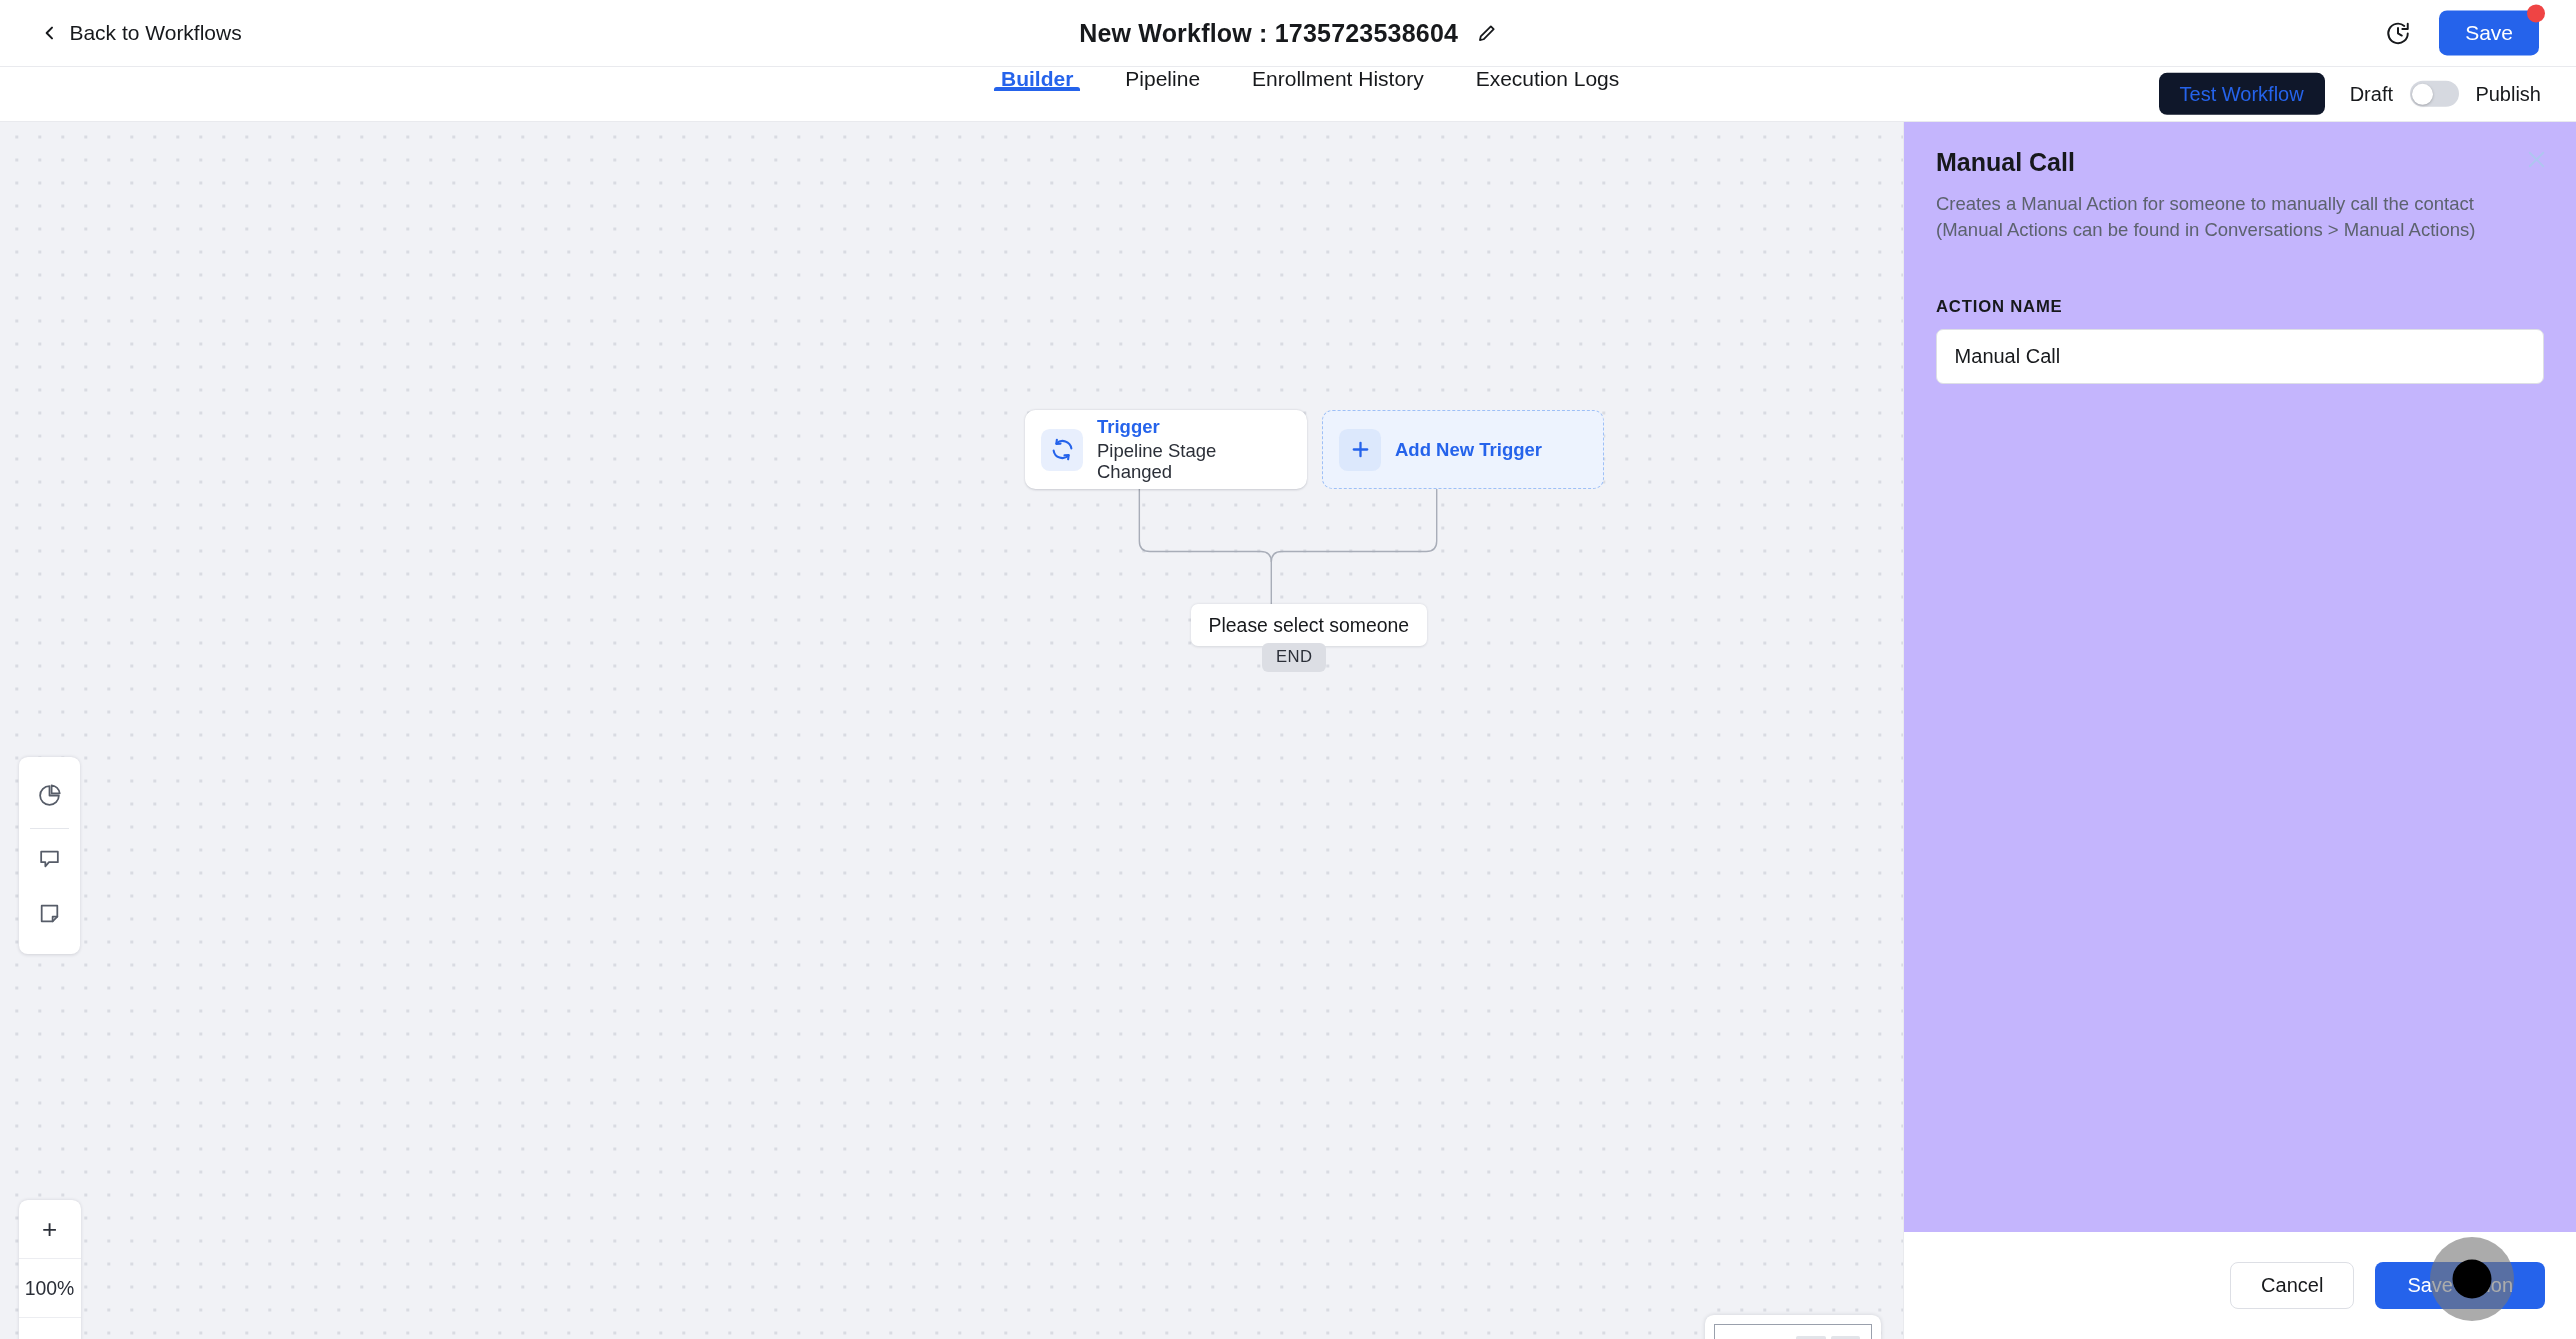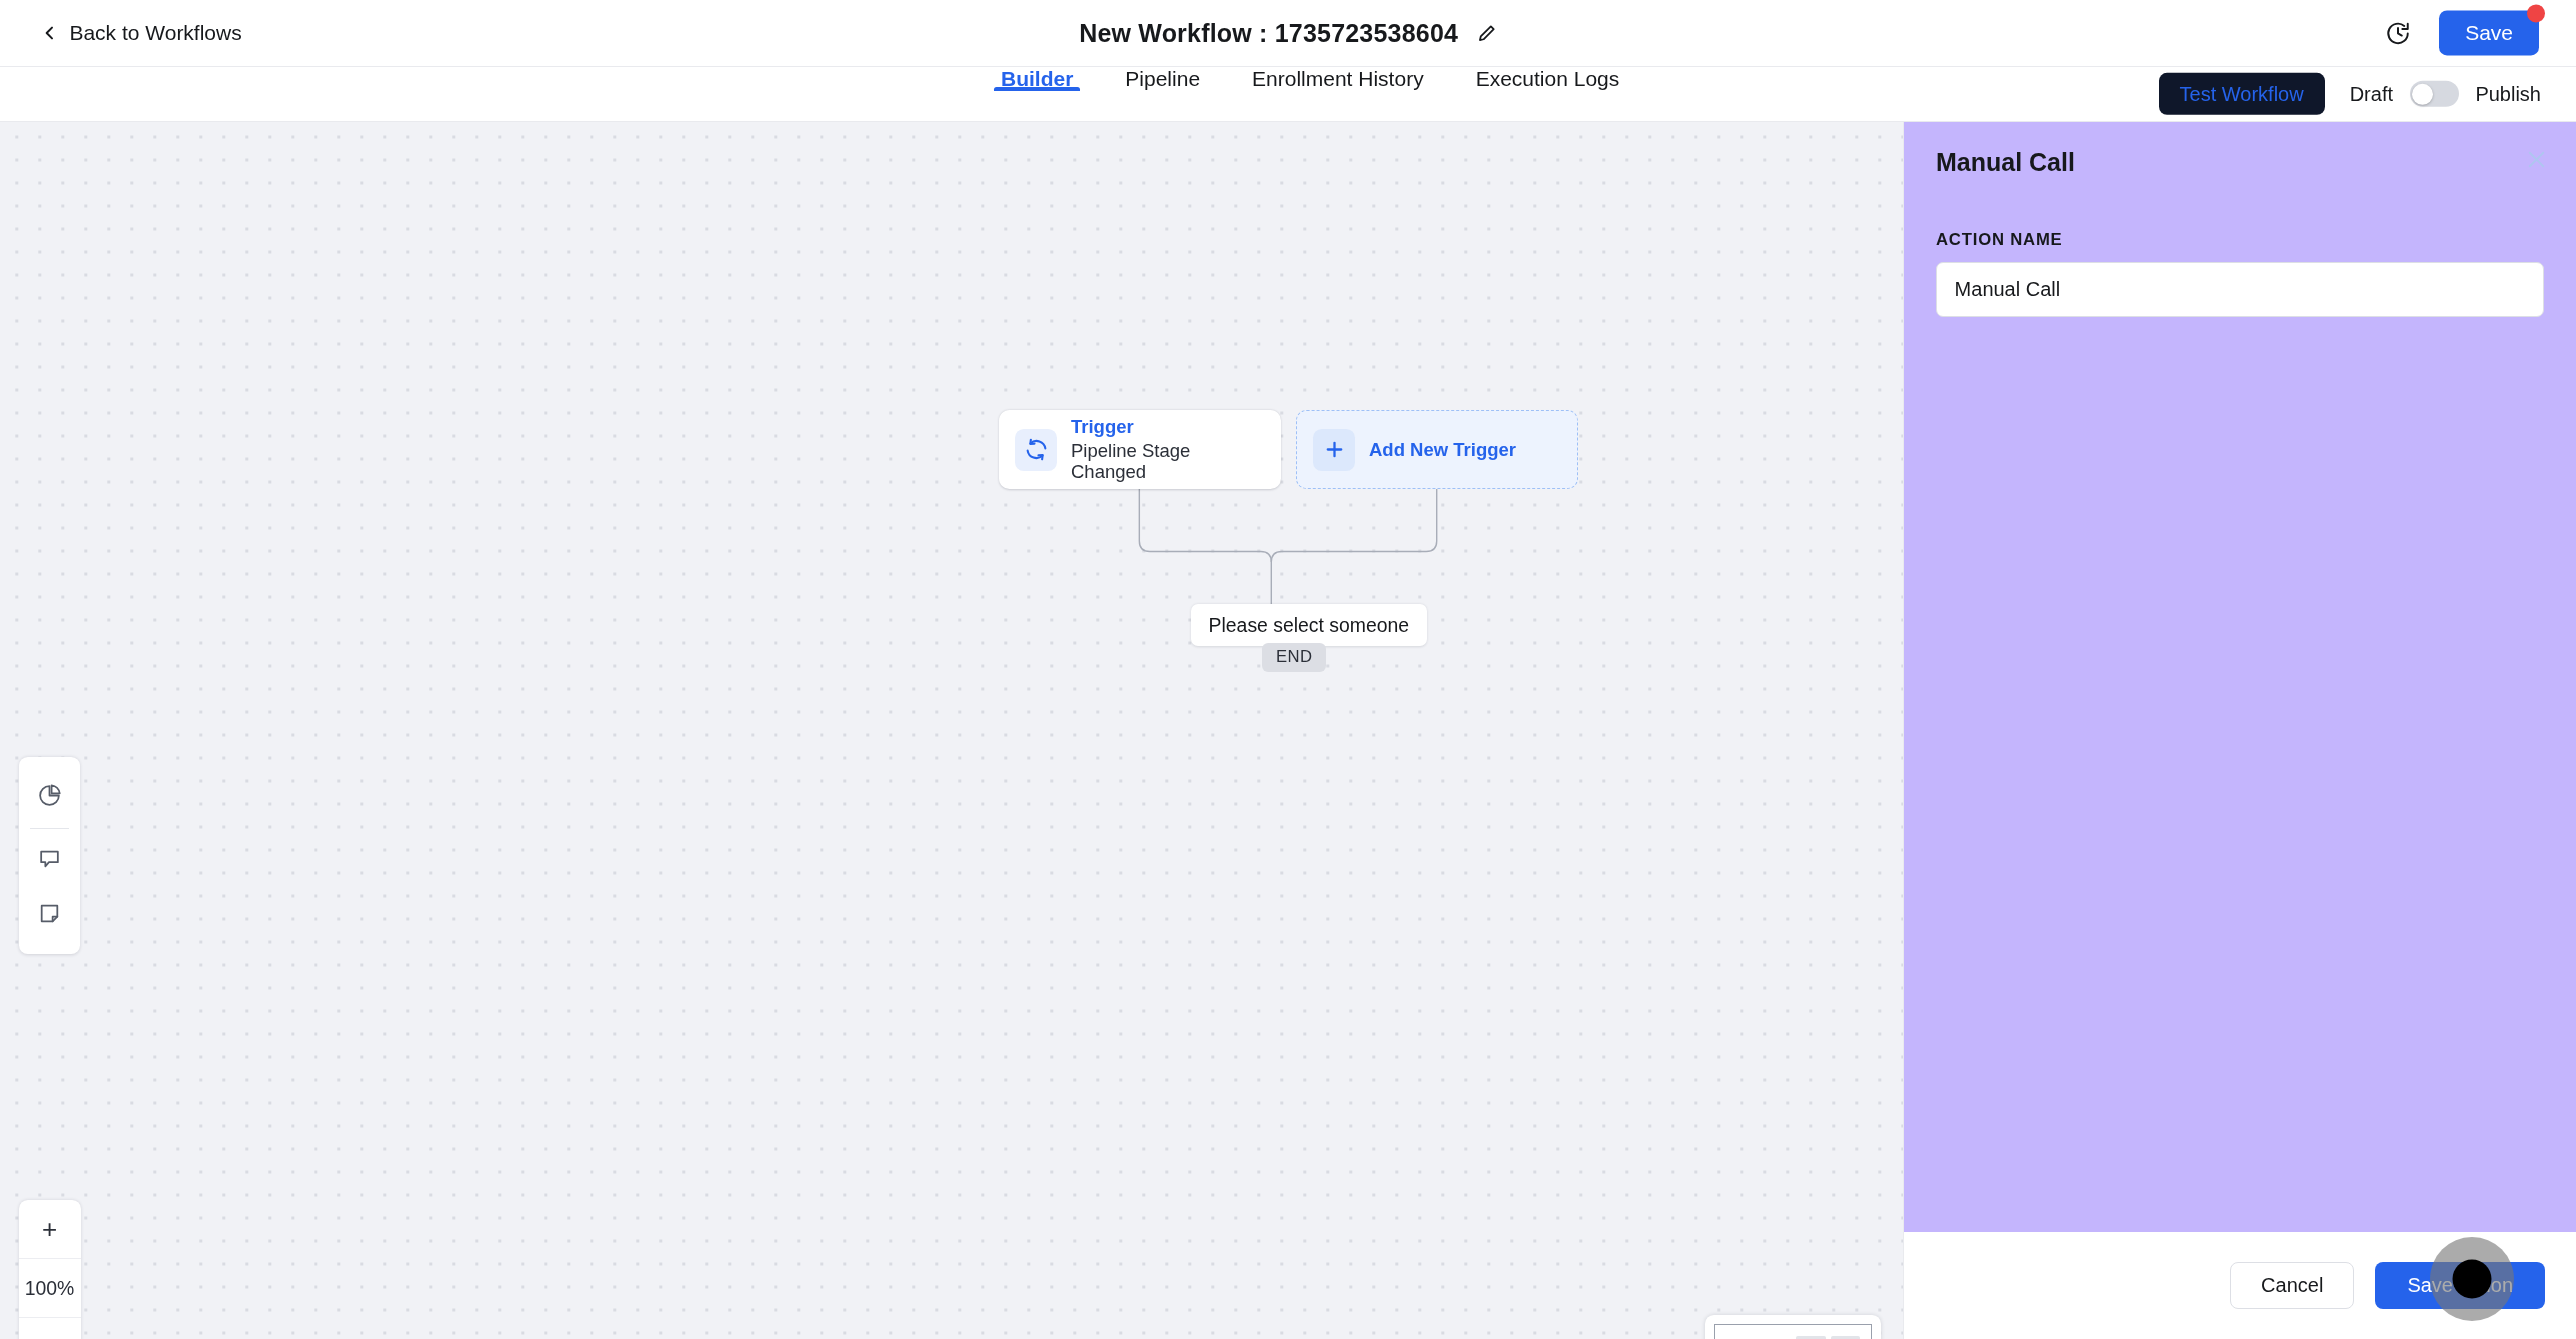--- a/index.html
+++ b/index.html
@@ -97,21 +97,21 @@
     background-size: 23px 23px;
     background-position: 5.3px 3.5px;
     overflow: hidden;
   }
   .flow-svg { position: absolute; left: 0; top: 0; width: 1903px; height: 1217px; }
 
   
   .node {
     position: absolute; background: #fff; border-radius: 10.6px;
     box-shadow: 0 0.9px 2.6px rgba(20,24,40,.12), 0 0.9px 1.8px rgba(20,24,40,.06);
-    display: flex; align-items: center;
+    display: flex; align-items: center; margin-left: 26px;
   }
   .node-trigger {
     left: 999px; top: 288px; width: 282px; height: 79px;
     padding: 0 16px; gap: 14px; cursor: pointer;
   }
   .node-icon-box {
     width: 42px; height: 42px; border-radius: 8.8px; background: #E8EFFD;
     display: flex; align-items: center; justify-content: center; flex: none;
   }
   .node-texts { display: flex; flex-direction: column; gap: 2.6px; }
@@ -389,20 +389,21 @@
         <div class="mm-node mm-n1"></div>
         <div class="mm-node mm-n2"></div>
 
       </div>
     </div>
   </div>
 
   <div class="panel">
     <div class="panel-head">
       <div class="panel-title">Manual Call</div>
+      <div class="panel-desc">Creates a Manual Action for someone to manually call the contact (Manual Actions can be found in Conversations &gt; Manual Actions)</div>
       <span class="panel-close">
         <svg width="23" height="23" viewBox="0 0 24 24" fill="none" stroke="#AFC6F0" stroke-width="2" stroke-linecap="round">
             <line x1="5" y1="5" x2="19" y2="19"></line>
             <line x1="19" y1="5" x2="5" y2="19"></line>
           </svg>
       </span>
     </div>
 
     <div class="field-block">
       <div class="field-label">ACTION NAME</div>

